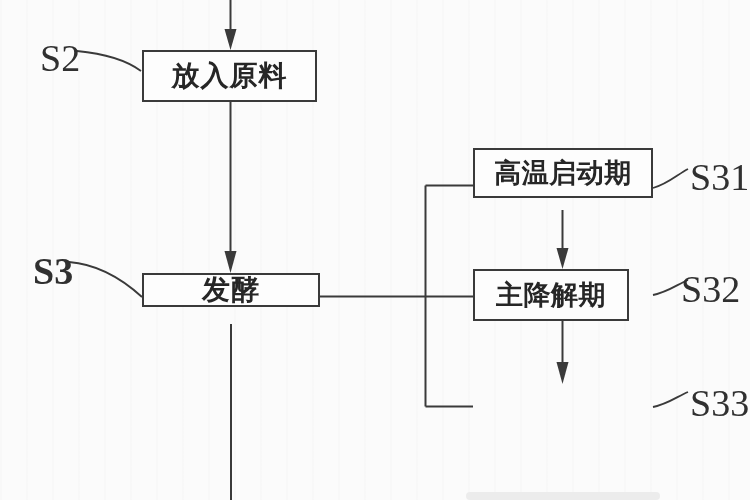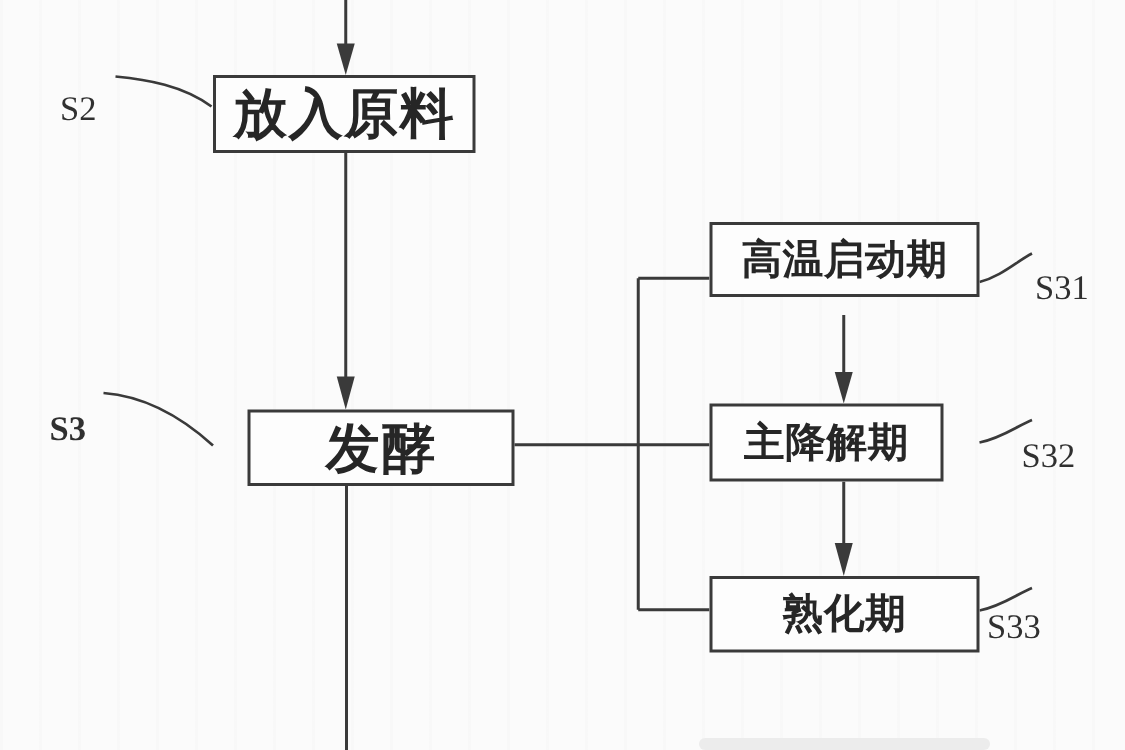--- a/index.html
+++ b/index.html
@@ -50,49 +50,48 @@
     box-sizing:border-box;
     border:2px solid var(--line);
     background:var(--box-fill);
     display:flex;
     align-items:center;
     justify-content:center;
   }
   .node-label{
     font-family:"Liberation Serif","DejaVu Serif",serif;
     font-weight:700;
-    font-size:36px;
+    font-size:28px;
     line-height:1;
     color:var(--text);
     letter-spacing:1px;
     white-space:nowrap;
   }
   .node-feed       {left:142px; top:50px;  width:175px; height:52px;}
-  .node-ferment    {left:142px; top:273px; width:178px; height:51px;margin-left:23px;}
+  .node-ferment    {left:142px; top:273px; width:178px; height:34px;}
   .node-hotstart   {left:473px; top:148px; width:180px; height:50px;}
   .node-maindeg    {left:473px; top:269px; width:156px; height:52px;}
   .node-maturation {left:473px; top:384px; width:180px; height:51px;}
   .node-hotstart .node-label,
   .node-maindeg .node-label,
   .node-maturation .node-label{font-size:27px;letter-spacing:0.5px;}
   .step{
     position:absolute;
     font-family:"Liberation Serif","DejaVu Serif",serif;
-    font-size:23px;
+    font-size:38px;
     font-weight:500;
     line-height:1;
     color:#303030;
     white-space:nowrap;
-    margin-top:22px;
   }
   .step-s2 {left:40px;  top:39px;}
   .step-s3 {left:33px;  top:252px;font-weight:bold;}
   .step-s31{left:690px; top:158px;text-align:center;}
   .step-s32{left:681px; top:270px;}
-  .step-s33{left:658px; top:384px;}
+  .step-s33{left:690px; top:384px;}
 </style>
 </head>
 <body>
 
 <div class="stage">
 
   <svg viewBox="0 0 750 500">
 
     <line class="connector" x1="230.5" y1="0" x2="230.5" y2="32"></line>
     <polygon class="arrowhead" points="224.5,29 236.5,29 230.5,50"></polygon>
@@ -132,23 +131,20 @@
   </div>
 
   <div class="node node-hotstart">
     <span class="node-label">高温启动期</span>
   </div>
 
   <div class="node node-maindeg">
     <span class="node-label">主降解期</span>
   </div>
 
-  <div class="node node-maturation">
-    <span class="node-label">熟化期</span>
-  </div>
 
   <div class="step step-s2">S2</div>
   <div class="step step-s3">S3</div>
   <div class="step step-s31">S31</div>
   <div class="step step-s32">S32</div>
   <div class="step step-s33">S33</div>
 
 </div>
 
 </body></html>

